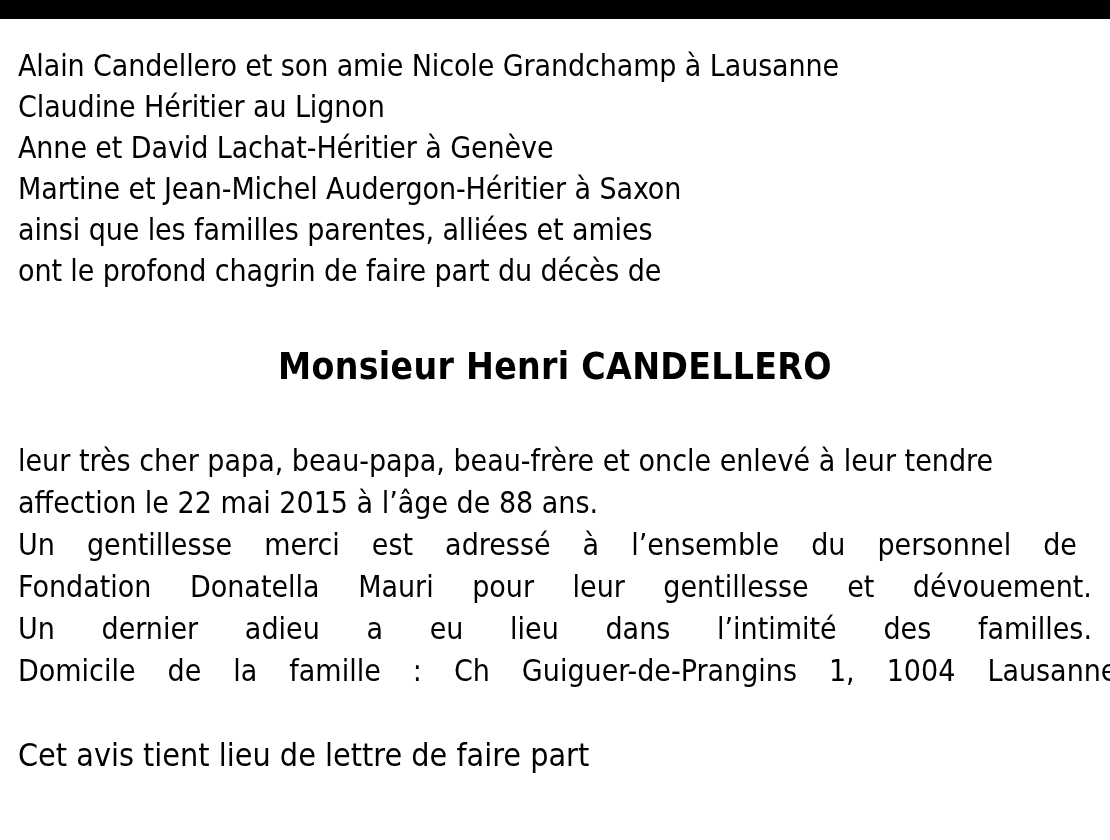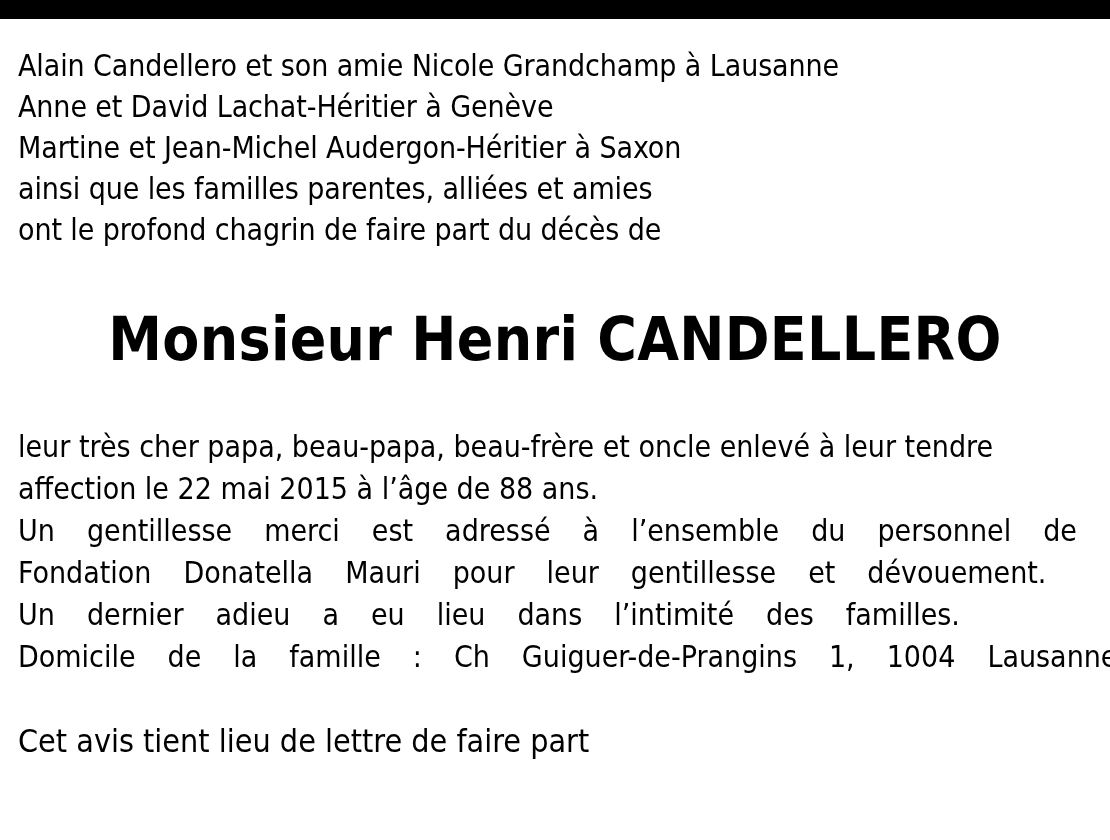--- a/index.html
+++ b/index.html
@@ -47,35 +47,36 @@
   .intro-line {
     white-space: nowrap;
   }
   .name-block {
     text-align: center;
     margin-top: 54px;
     margin-bottom: 52px;
   }
   .deceased-name {
     font-family: "DejaVu Sans Condensed", "Liberation Sans", sans-serif;
-    font-size: 60px;
+    font-size: 37px;
     font-weight: 700;
     letter-spacing: 0.3px;
     white-space: nowrap;
   }
   .body-block {
     font-size: 30px;
     line-height: 42px;
     font-weight: 400;
   }
   .body-line {
     white-space: nowrap;
   }
   .body-line.justify {
     display: flex;
+    justify-content: space-between;
     white-space: nowrap;
     gap: 32px;
   }
   .body-line.justify > span {
     display: inline-block;
   }
   .spacer-line {
     height: 42px;
   }
   .closing-line {
@@ -88,20 +89,21 @@
 <body>
 
 <div class="notice">
 
   <div class="top-rule"></div>
 
   <div class="content">
 
     <div class="intro-block">
       <div class="intro-line">Alain Candellero et son amie Nicole Grandchamp à Lausanne</div>
+      <div class="intro-line">Claudine Héritier au Lignon</div>
       <div class="intro-line">Anne et David Lachat-Héritier à Genève</div>
       <div class="intro-line">Martine et Jean-Michel Audergon-Héritier à Saxon</div>
       <div class="intro-line">ainsi que les familles parentes, alliées et amies</div>
       <div class="intro-line">ont le profond chagrin de faire part du décès de</div>
     </div>
 
     <div class="name-block">
       <div class="deceased-name">Monsieur Henri CANDELLERO</div>
     </div>
 

